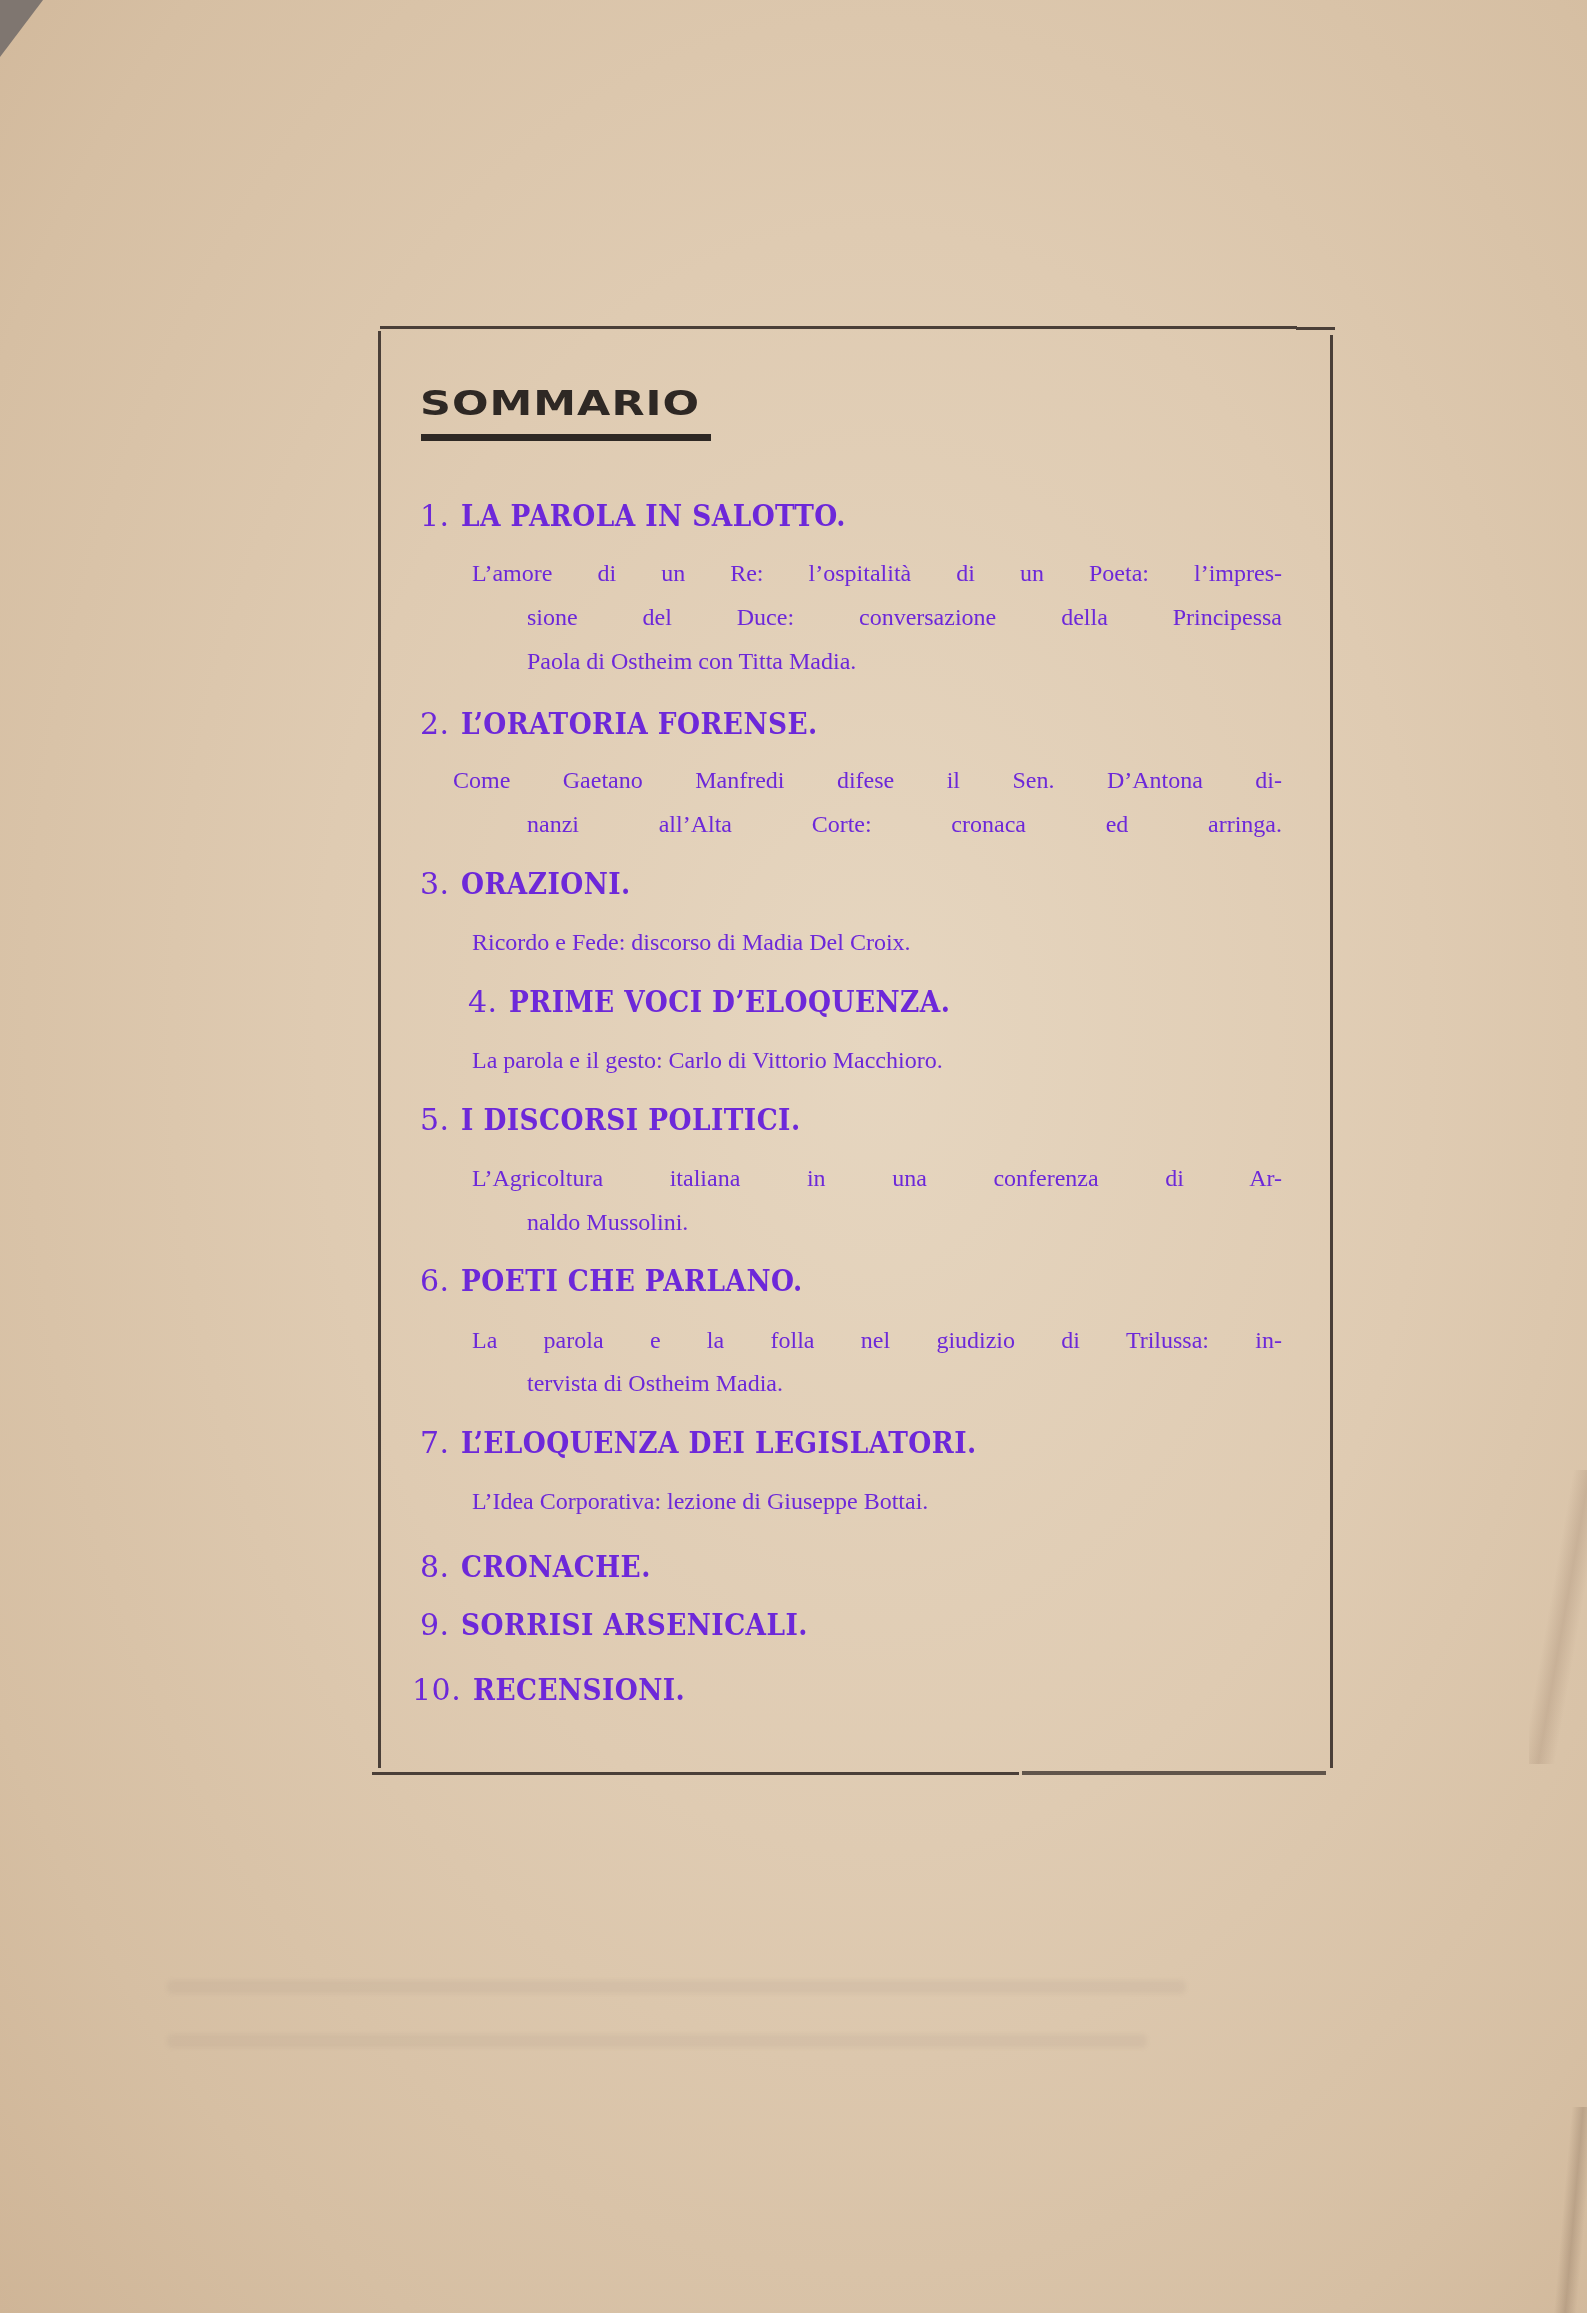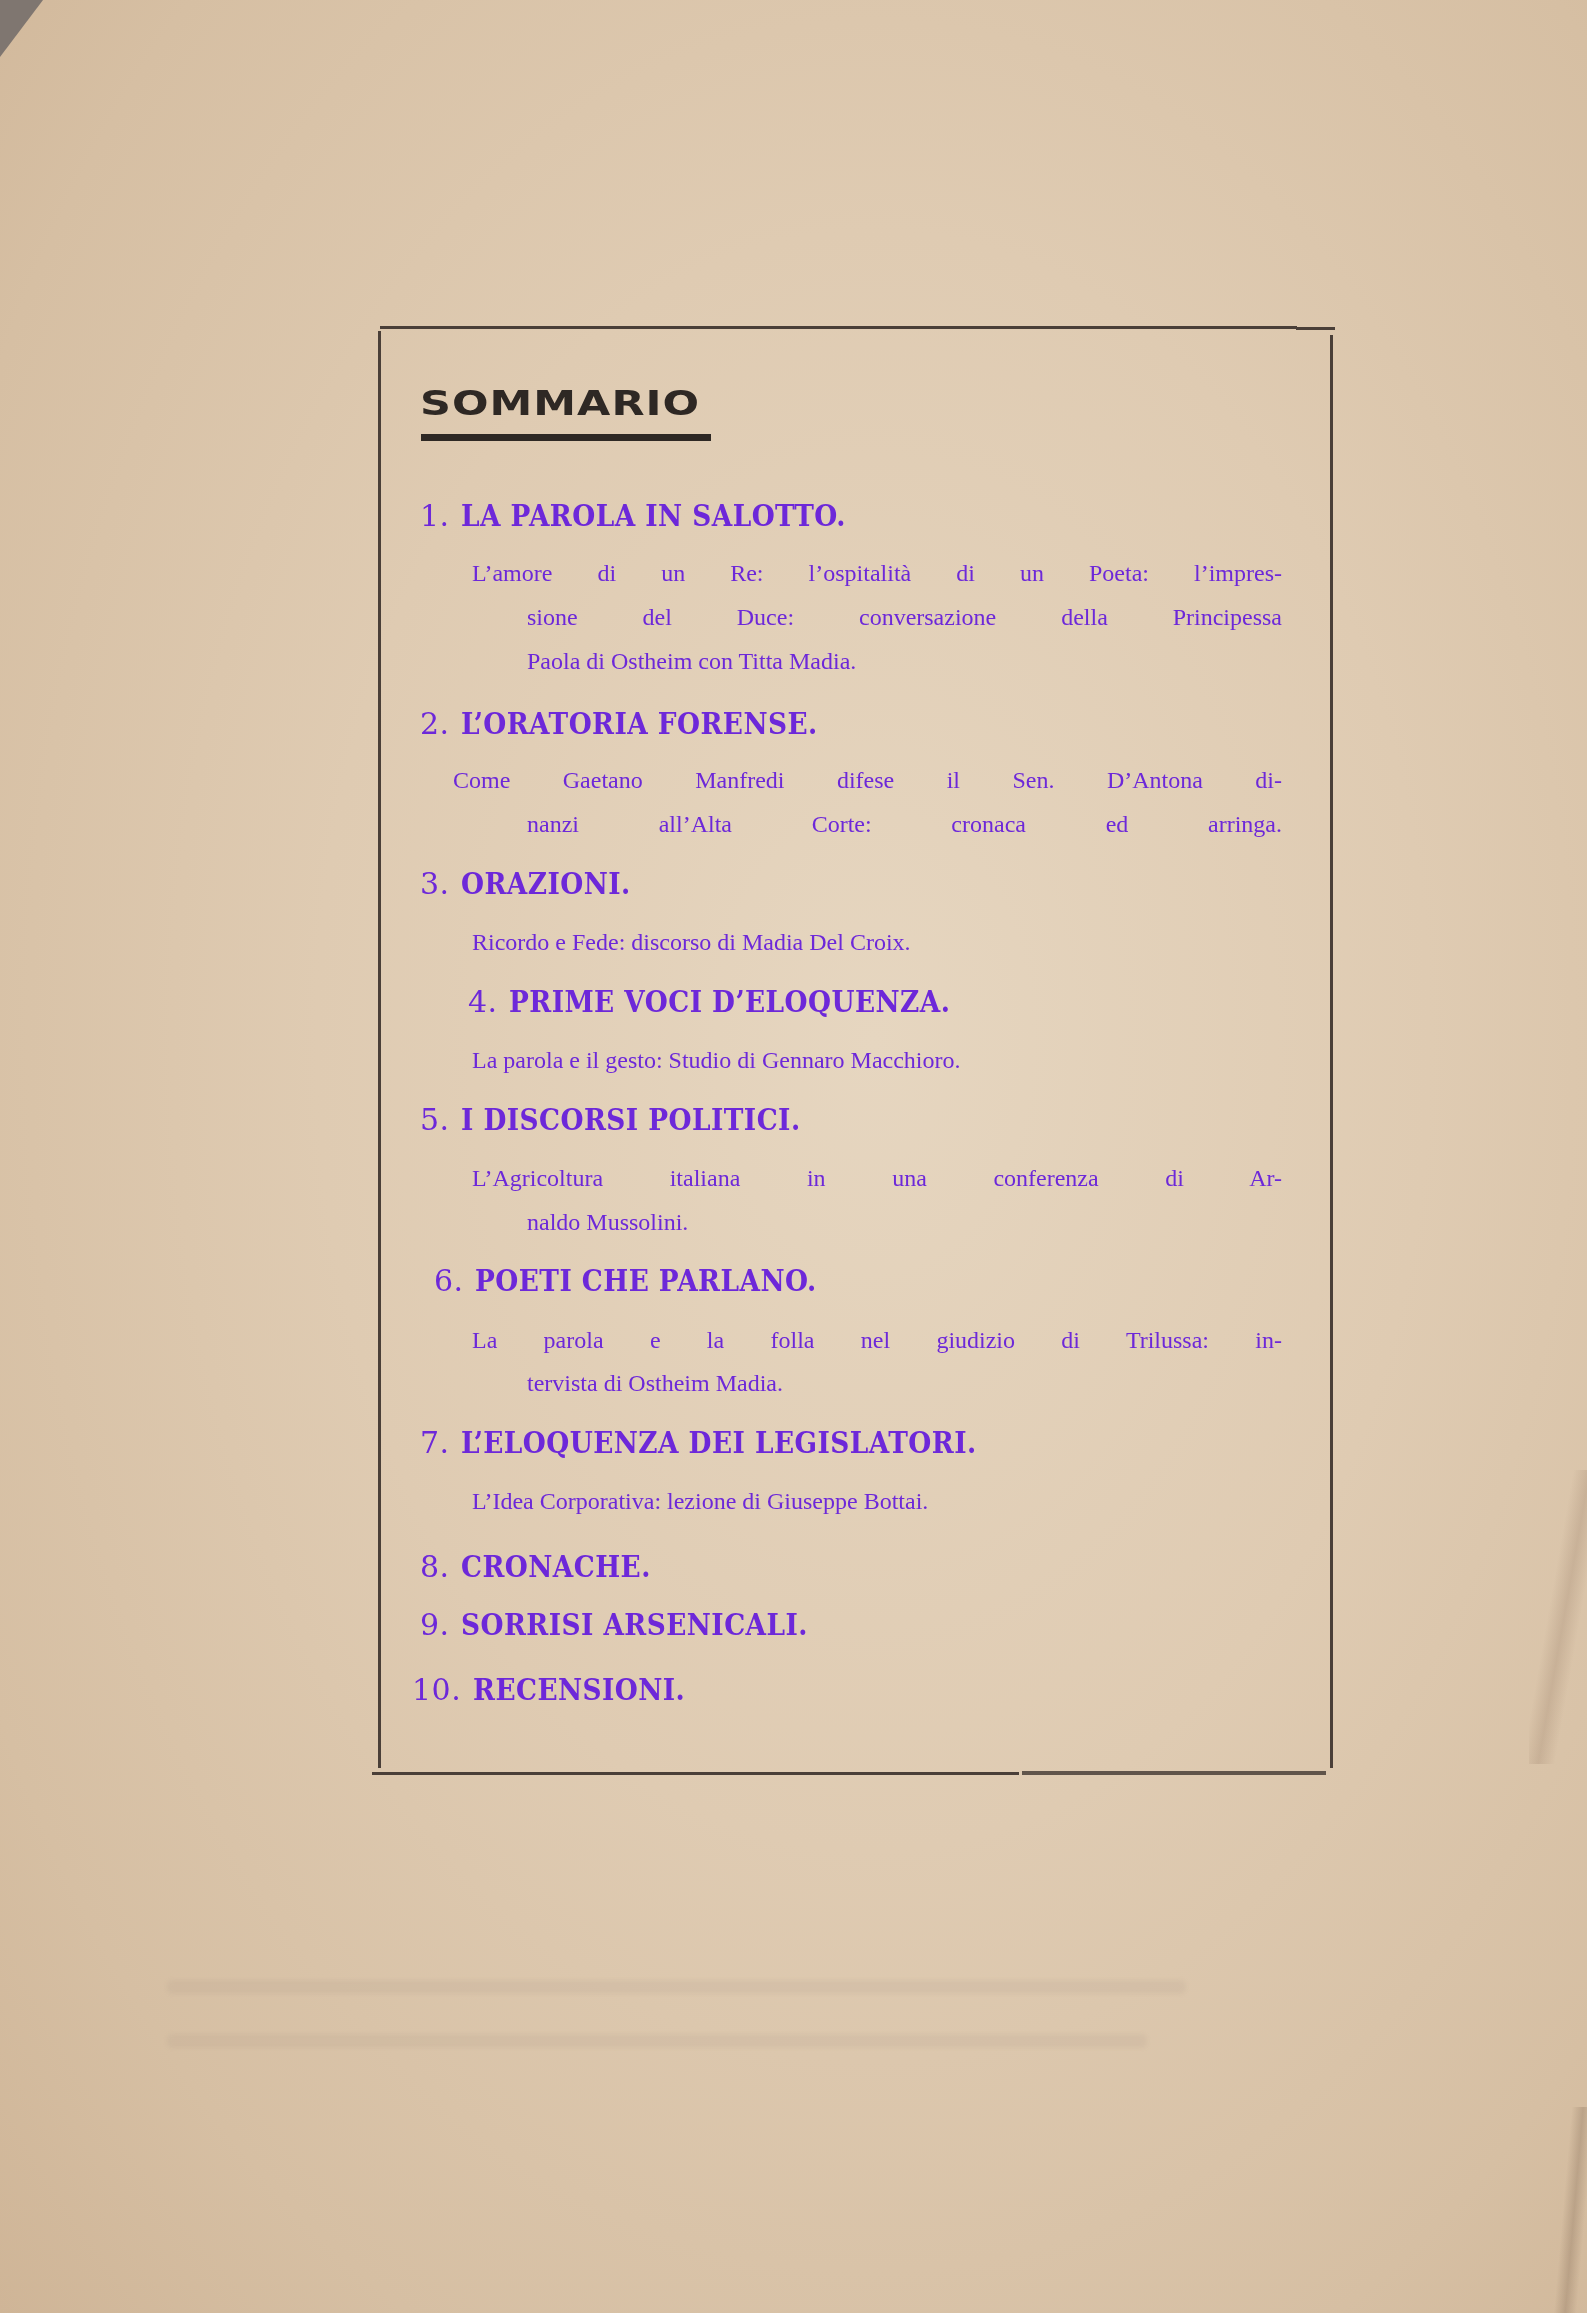--- a/index.html
+++ b/index.html
@@ -99,29 +99,29 @@
 <div class="line desc just" style="left:527px;top:805px;width:755px;">nanzi all’Alta Corte: cronaca ed arringa.</div>
 
 <div class="line head" style="left:420px;top:864px;">
   <span class="num">3.</span><span class="lbl">ORAZIONI.</span>
 </div>
 <div class="line desc" style="left:472px;top:923px;">Ricordo e Fede: discorso di Madia Del Croix.</div>
 
 <div class="line head" style="left:420px;top:982px;margin-left:48px;">
   <span class="num">4.</span><span class="lbl">PRIME VOCI D’ELOQUENZA.</span>
 </div>
-<div class="line desc" style="left:472px;top:1041px;">La parola e il gesto: Studio di Gennaro Macchioro.</div>
+<div class="line desc" style="left:472px;top:1041px;">La parola e il gesto: Carlo di Vittorio Macchioro.</div>
 
 <div class="line head" style="left:420px;top:1100px;">
   <span class="num">5.</span><span class="lbl">I DISCORSI POLITICI.</span>
 </div>
 <div class="line desc just" style="left:472px;top:1159px;width:810px;">L’Agricoltura italiana in una conferenza di Ar-</div>
 <div class="line desc" style="left:527px;top:1203px;">naldo Mussolini.</div>
 
-<div class="line head" style="left:420px;top:1261px;margin-left:14px;">
+<div class="line head" style="left:420px;top:1261px;">
   <span class="num">6.</span><span class="lbl">POETI CHE PARLANO.</span>
 </div>
 <div class="line desc just" style="left:472px;top:1321px;width:810px;">La parola e la folla nel giudizio di Trilussa: in-</div>
 <div class="line desc" style="left:527px;top:1364px;">tervista di Ostheim Madia.</div>
 
 <div class="line head" style="left:420px;top:1423px;">
   <span class="num">7.</span><span class="lbl">L’ELOQUENZA DEI LEGISLATORI.</span>
 </div>
 <div class="line desc" style="left:472px;top:1482px;">L’Idea Corporativa: lezione di Giuseppe Bottai.</div>
 

